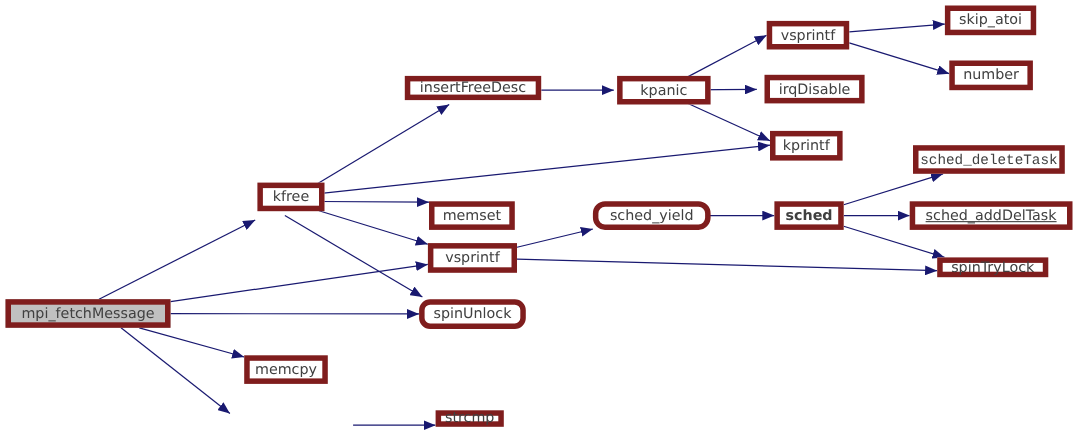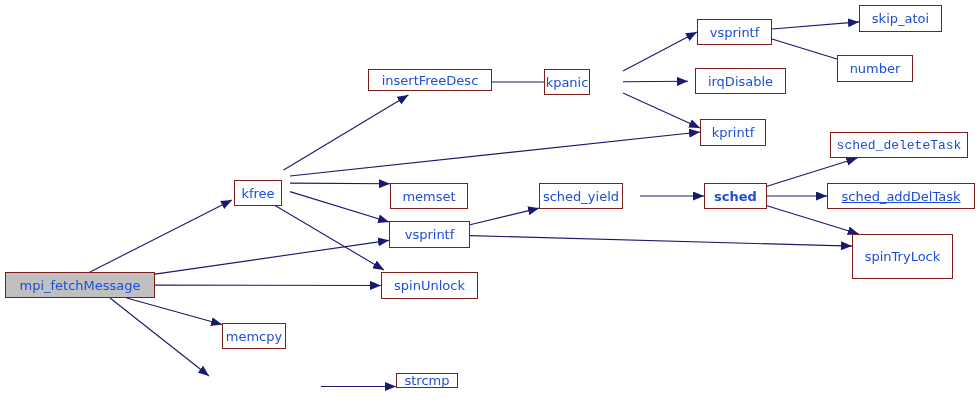--- a/index.html
+++ b/index.html
@@ -17,23 +17,23 @@
   #edge-layer {
     position: absolute;
     left: 0;
     top: 0;
     width: 979px;
     height: 405px;
   }
   .node {
     position: absolute;
     box-sizing: border-box;
-    border: 1px solid #7f1d1d;
+    border: 5px solid #7f1d1d;
     background: #ffffff;
-    color: #1d4ed8;
+    color: #404040;
     font-size: 13px;
     display: flex;
     align-items: center;
     justify-content: center;
     white-space: nowrap;
     cursor: pointer;
   }
   .node.highlighted {
     background: #c0c0c0;
   }
@@ -67,31 +67,31 @@
       <line x1="470" y1="224.7546875" x2="539" y2="208.1515625" stroke="#191970" stroke-width="1.1" marker-end="url(#arrow)"></line>
       <line x1="470" y1="235.61310782241014" x2="852" y2="246.1120507399577" stroke="#191970" stroke-width="1.1" marker-end="url(#arrow)"></line>
       <line x1="640" y1="196" x2="704" y2="196" stroke="#191970" stroke-width="1.1" marker-end="url(#arrow)"></line>
       <line x1="767" y1="186.1743119266055" x2="857.3235294117648" y2="158" stroke="#191970" stroke-width="1.1" marker-end="url(#arrow)"></line>
       <line x1="767" y1="196" x2="827" y2="196" stroke="#191970" stroke-width="1.1" marker-end="url(#arrow)"></line>
       <line x1="767" y1="205.71407185628743" x2="858.7233009708738" y2="234" stroke="#191970" stroke-width="1.1" marker-end="url(#arrow)"></line>
       <line x1="321" y1="386.5" x2="396" y2="386.5" stroke="#191970" stroke-width="1.1" marker-end="url(#arrow)"></line>
     </svg>
 
 <div class="node highlighted" style="left: 5px; top: 272px; width: 150px; height: 26px;">mpi_fetchMessage</div>
-    <div class="node" style="left: 234px; top: 180px; width: 48px; height: 26px;">kfree</div>
+    <div class="node" style="left: 234px; top: 166px; width: 61px; height: 26px;">kfree</div>
     <div class="node" style="left: 368px; top: 69px; width: 124px; height: 22px;">insertFreeDesc</div>
-    <div class="node" style="left: 544px; top: 69px; width: 46px; height: 26px;">kpanic</div>
+    <div class="node" style="left: 561px; top: 69px; width: 85px; height: 26px;">kpanic</div>
     <div class="node" style="left: 697px; top: 19px; width: 75px; height: 26px;">vsprintf</div>
     <div class="node" style="left: 859px; top: 5px; width: 83px; height: 27px;">skip_atoi</div>
-    <div class="node" style="left: 837px; top: 55px; width: 76px; height: 27px;">number</div>
+    <div class="node" style="left: 863px; top: 55px; width: 76px; height: 27px;">number</div>
     <div class="node" style="left: 695px; top: 68px; width: 91px; height: 26px;">irqDisable</div>
     <div class="node" style="left: 700px; top: 119px; width: 66px; height: 27px;">kprintf</div>
     <div class="node" style="left: 390px; top: 171px; width: 78px; height: 26px; margin-top: 12px;">memset</div>
     <div class="node" style="left: 389px; top: 221px; width: 81px; height: 27px;">vsprintf</div>
-    <div class="node" style="left: 381px; top: 272px; width: 97px; height: 27px;">spinUnlock</div>
-    <div class="node" style="left: 222px; top: 323px; width: 64px; height: 26px; text-align: center;">memcpy</div>
+    <div class="node" style="left: 381px; top: 272px; width: 97px; height: 27px; border-radius: 10px;">spinUnlock</div>
+    <div class="node" style="left: 222px; top: 323px; width: 76px; height: 26px; text-align: center;">memcpy</div>
     <div class="node" style="left: 396px; top: 373px; width: 62px; height: 15px;">strcmp</div>
-    <div class="node" style="left: 539px; top: 183px; width: 84px; height: 26px;">sched_yield</div>
+    <div class="node" style="left: 539px; top: 183px; width: 107px; height: 26px; border-radius: 11px;">sched_yield</div>
     <div class="node" style="left: 704px; top: 183px; width: 63px; height: 26px; font-weight: bold;">sched</div>
     <div class="node" style="left: 830px; top: 132px; width: 138px; height: 26px; font-family: Liberation Mono, monospace;">sched_deleteTask</div>
     <div class="node" style="left: 827px; top: 183px; width: 148px; height: 26px; text-decoration: underline;">sched_addDelTask</div>
-    <div class="node" style="left: 852px; top: 234px; width: 101px; height: 45px;">spinTryLock</div>
+    <div class="node" style="left: 852px; top: 234px; width: 101px; height: 18px;">spinTryLock</div>
   </div>
 
 </body></html>

